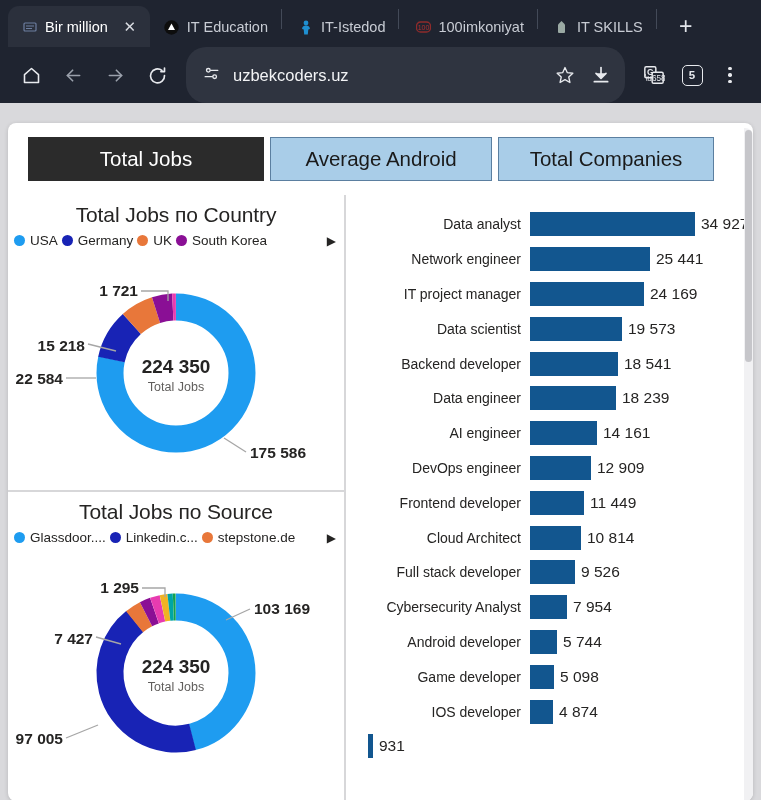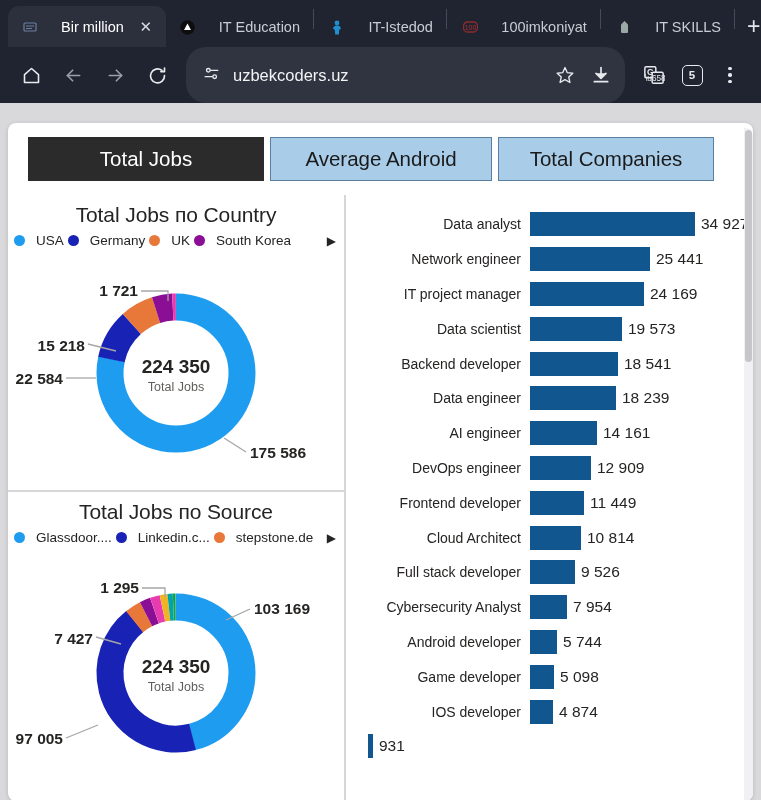--- a/index.html
+++ b/index.html
@@ -39,21 +39,21 @@
     height: 41px;
   }
   .tab .favicon {
     width: 16px; height: 16px;
     flex: 0 0 16px;
     display: flex; align-items: center; justify-content: center;
     font-size: 11px;
     border-radius: 2px;
     overflow: hidden;
   }
-  .tab-label { overflow: hidden; text-overflow: clip; margin-left: 16px; }
+  .tab-label { overflow: hidden; text-overflow: clip; }
   .tab.active .tab-label { max-width: 104px; overflow:hidden; }
   .tab-close {
     margin-left: 6px; width: 18px; height: 18px;
     display:flex; align-items:center; justify-content:center;
     font-size: 15px; color:#d9dce2; line-height:1;
   }
   .tab-sep { width:1px; height:20px; background:#434a58; align-self:center; margin:0 2px 9px 2px;}
   .newtab {
     width: 34px; height: 34px; margin: 0 0 4px 10px;
     display:flex;align-items:center;justify-content:center;
@@ -154,21 +154,21 @@
     padding-top: 8px;
     letter-spacing: -0.1px;
   }
   .legend {
     display:flex; align-items:center; gap:4px;
     padding: 6px 8px 0 6px;
     font-size: 13.5px;
     color:#252423;
     white-space:nowrap;
   }
-  .legend .li { display:flex; align-items:center; gap:11px; }
+  .legend .li { display:flex; align-items:center; gap:5px; }
   .legend .dot { width:11px;height:11px;border-radius:50%; flex:0 0 11px;}
   .legend .arrow { margin-left:auto; color:#252423; font-size:12px; }
 
   .donutwrap { position:relative; width:336px; }
   .donut-svg { display:block; margin: 0 auto; }
   .ctr-val { font-size:19px; font-weight:700; fill:#252423; }
   .ctr-lab { font-size:12.5px; fill:#605e5c; }
   .dlabel { font-size:15.5px; font-weight:700; fill:#252423; }
 
   

